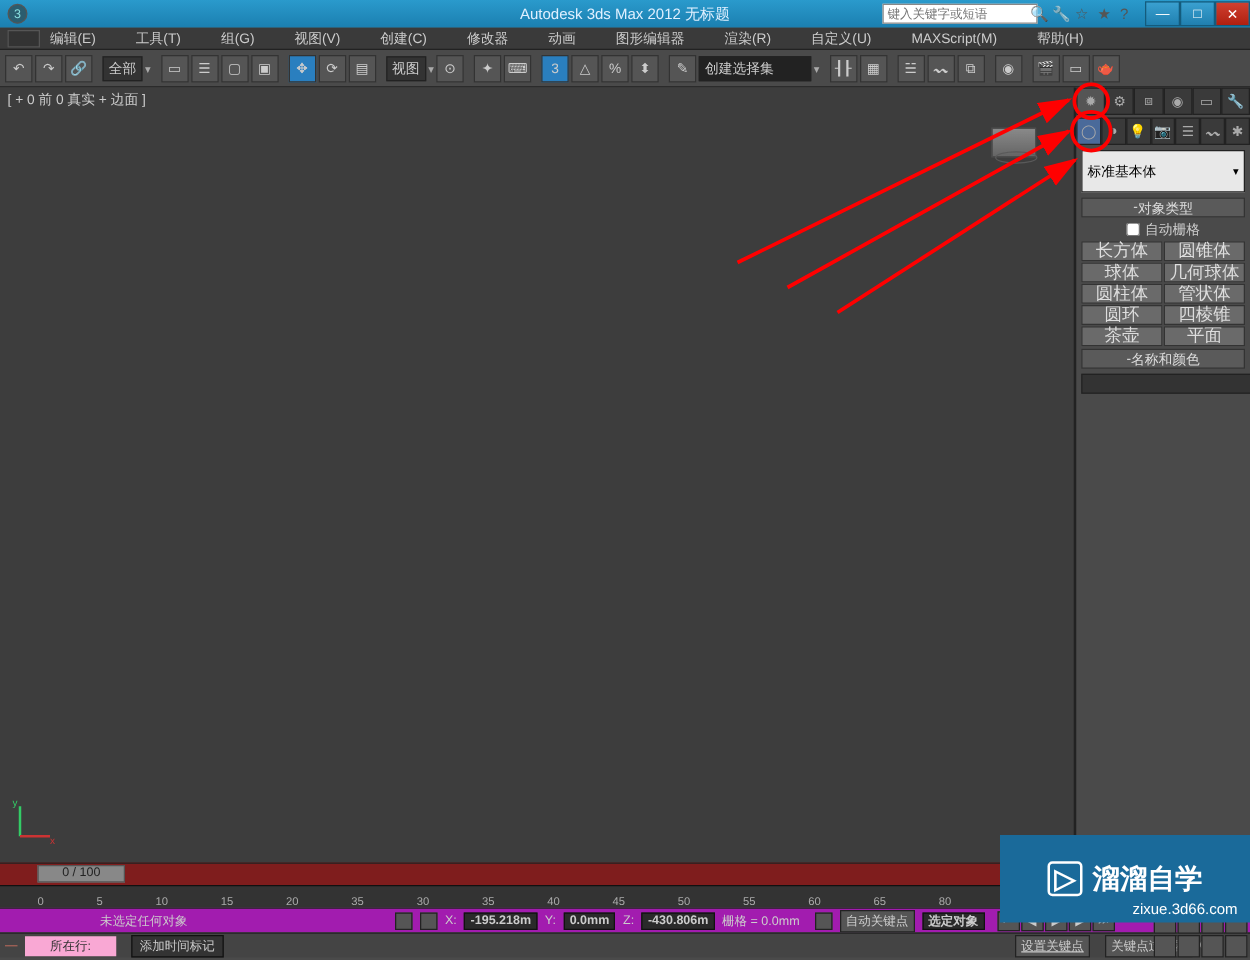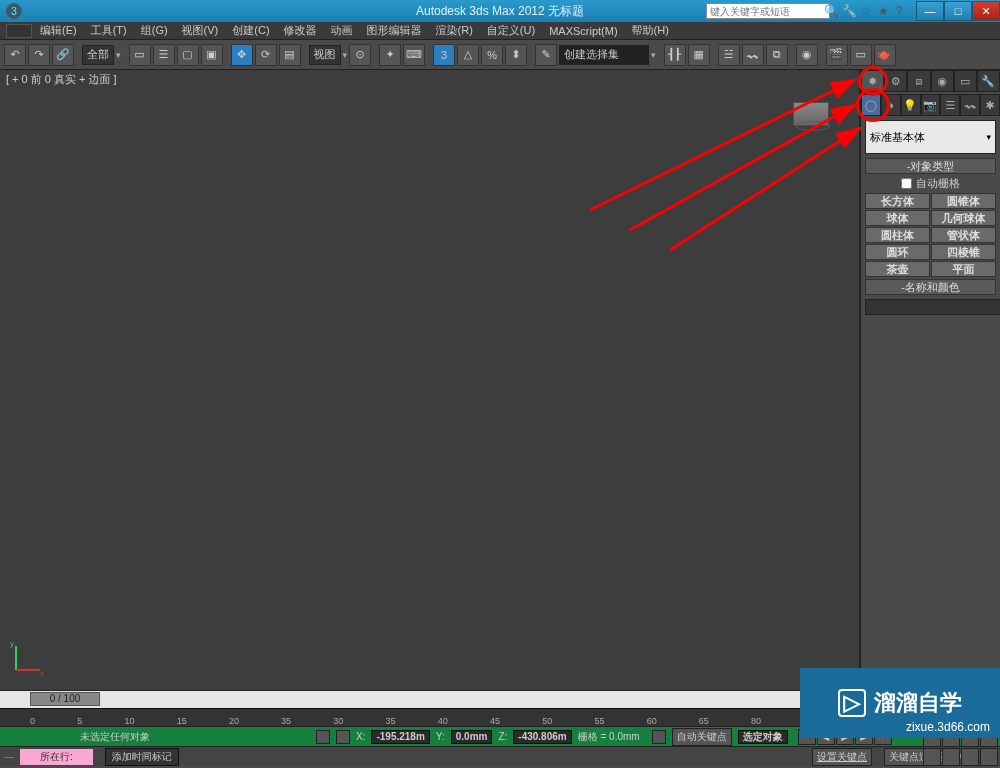--- a/index.html
+++ b/index.html
@@ -10,21 +10,21 @@
 .titlebar .logo { width: 16px; height: 16px; background: #2b5d6f; border-radius: 50%; border: 1px solid #555; margin-right: 8px; display:flex;align-items:center;justify-content:center;color:#8dd;font-size:10px;}
 .titlebar .title { position: absolute; left: 50%; transform: translateX(-50%); font-size: 12px; color: #e0f0ff; }
 .titlebar .search { position: absolute; right: 170px; width: 124px; height: 16px; background: #fff; border: 1px solid #888; font-size: 10px; padding: 0 3px; color:#888; }
 .titlebar .right-icons { position: absolute; right: 90px; display: flex; gap: 4px; }
 .titlebar .right-icons .ic { width: 14px; height: 14px; color: #555;font-size:12px;}
 .win-controls { position: absolute; right: 0; display: flex; }
 .win-controls div { width: 28px; height: 20px; background: linear-gradient(#3aa0d0,#2080b0); border: 1px solid #145b7c; display: flex; align-items: center; justify-content: center; color: #fff; font-size: 11px; }
 .win-controls div:last-child { background: linear-gradient(#d04030,#b02010); }
 
 
-.menubar { height: 18px; background: #3a3a3a; display: flex; align-items: center; padding: 0 30px 0 40px; gap: 14px; font-size: 11px; color: #ccc; border-bottom: 1px solid #222; }
+.menubar { height: 18px; background: #3a3a3a; display: flex; align-items: center; padding: 0 30px 0 40px; gap: 32px; font-size: 11px; color: #ccc; border-bottom: 1px solid #222; }
 .menubar .mi { cursor: pointer; }
 .menubar .left-logo{position:absolute;left:6px;top:24px;width:26px;height:14px;background:#333;border:1px solid #555;}
 
 
 .toolbar { height: 30px; background: #4a4a4a; border-bottom: 1px solid #222; display: flex; align-items: center; padding: 0 4px; gap: 2px; }
 .tb-btn { width: 22px; height: 22px; background: #555; border: 1px solid #333; display: flex; align-items: center; justify-content: center; font-size: 11px; color: #ccc; cursor: pointer; }
 .tb-btn.blue { background: #2a7fbf; }
 .tb-sep { width: 4px; }
 .tb-dd { height: 20px; background: #333; border: 1px solid #222; color: #ccc; font-size: 11px; padding: 0 4px; display: flex; align-items: center; }
 .tb-dd.scene{width:90px;background:#222;}
@@ -46,33 +46,33 @@
 .cmd-sub { height: 22px; display: flex; background: #3a3a3a; margin-top: 2px; }
 .cmd-sub .stab { flex: 1; border: 1px solid #222; display: flex; align-items: center; justify-content: center; font-size: 11px; color: #aaa; }
 .cmd-sub .stab.on { background: #4a6a9a; }
 .cmd-dd { margin: 4px; height: 18px; background: #e8e8e8; border: 1px solid #222; font-size: 11px; padding: 16px 4px; display: flex; align-items: center; justify-content: space-between; }
 .cmd-dd:after{content:"▾";font-size:9px;}
 .rollout-hdr { margin: 2px 4px; height: 16px; background: #5a5a5a; border: 1px solid #333; text-align: center; font-size: 11px; color: #ddd; display:flex;align-items:center;justify-content:center;}
 .rollout-hdr.minus:before{content:"- ";}
 .autogrid { margin: 2px 6px; font-size: 11px; color: #ccc; display: flex; align-items: center; gap: 4px; justify-content: center; }
 .autogrid input { width: 11px; height: 11px; }
 .obj-grid { display: grid; grid-template-columns: 1fr 1fr; gap: 1px; margin: 2px 4px; }
-.obj-grid .ob { height: 16px; background: #6a6a6a; border: 1px solid #333; text-align: center; font-size: 11px; color: #ddd; display:flex;align-items:center;justify-content:center;cursor:pointer;font-weight:bold;}
+.obj-grid .ob { height: 16px; background: #6a6a6a; border: 1px solid #333; text-align: center; font-size: 14px; color: #ddd; display:flex;align-items:center;justify-content:center;cursor:pointer;}
 .name-color { margin: 4px; display: flex; gap: 2px; }
 .name-color input { flex: 1; height: 16px; background: #333; border: 1px solid #222; }
 
 
-.timeline { height: 18px; background: #e5e5e5; border-top: 1px solid #222; position: relative; padding-left: 30px; }
+.timeline { height: 18px; background: #7f1d1d; border-top: 1px solid #222; position: relative; padding-left: 30px; }
 .timeline .slider { position: absolute; left: 30px; top: 1px; width: 70px; height: 14px; background: #888; border: 1px solid #555; font-size: 10px; text-align: center; color: #222; }
 .trackbar { height: 18px; background: #333; border-top: 1px solid #111; position: relative; display:flex;align-items:flex-end;padding-left:30px;}
 .tick-row{display:flex;width:100%;justify-content:space-between;padding-right:30px;}
 .tick-row span{font-size:9px;color:#aaa;}
 
 
-.status1 { height: 20px; background: #15803d; border-top: 1px solid #222; display: flex; align-items: center; font-size: 10px; color: #ccc; padding: 0 4px; gap: 6px; }
+.status1 { height: 20px; background: #a21caf; border-top: 1px solid #222; display: flex; align-items: center; font-size: 10px; color: #ccc; padding: 0 4px; gap: 6px; }
 .status1 .fld { background: #2a2a2a; border: 1px solid #111; height: 14px; padding: 0 4px; display: flex; align-items: center; font-weight: bold; }
 .status1 .lock{width:14px;height:14px;background:#555;border:1px solid #222;}
 .status2 { height: 20px; background: #444; border-top: 1px solid #222; display: flex; align-items: center; font-size: 10px; color: #ccc; padding: 0 4px; gap: 6px; }
 .status2 .dash{color:#d07060;}
 .play-ctrl{display:flex;gap:1px;margin-left:4px;}
 .play-ctrl .pb{width:18px;height:16px;background:#555;border:1px solid #222;display:flex;align-items:center;justify-content:center;font-size:9px;color:#ccc;}
 
 
 .bottom-nav{position:absolute;right:2px;bottom:2px;display:grid;grid-template-columns:repeat(4,18px);grid-template-rows:repeat(2,18px);gap:1px;}
 .bottom-nav .nb{background:#555;border:1px solid #222;}

